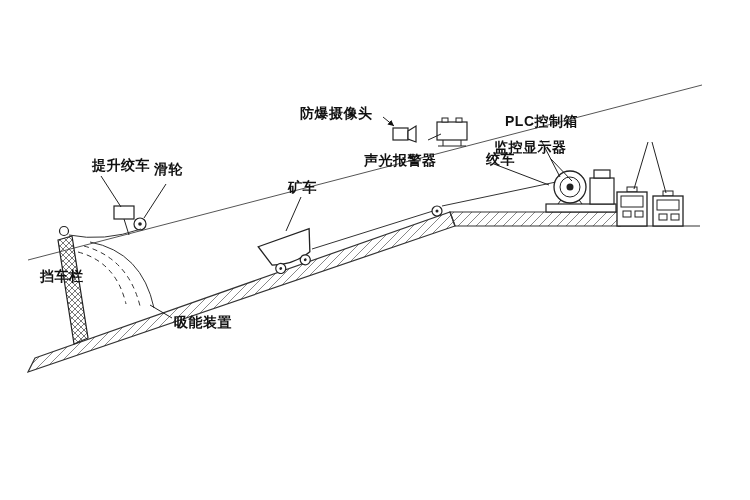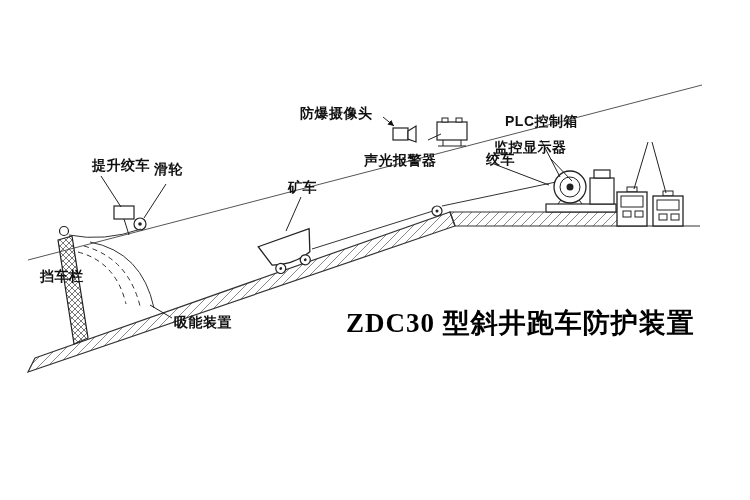--- a/index.html
+++ b/index.html
@@ -135,15 +135,14 @@
   <div class="lbl" style="left:364px;top:153px">声光报警器</div>
   <div class="lbl" style="left:505px;top:114px">PLC控制箱</div>
   <div class="lbl" style="left:494px;top:140px">监控显示器</div>
   <div class="lbl" style="left:92px;top:158px">提升绞车</div>
   <div class="lbl" style="left:154px;top:162px">滑轮</div>
   <div class="lbl" style="left:288px;top:180px">矿车</div>
   <div class="lbl" style="left:486px;top:152px">绞车</div>
   <div class="lbl" style="left:40px;top:269px">挡车栏</div>
   <div class="lbl" style="left:174px;top:315px">吸能装置</div>
 
-  <div class="title" style="left:346px;top:310px">ZDC30 型斜井跑车防护装置</div>
 
 </div>
 
 </body></html>

